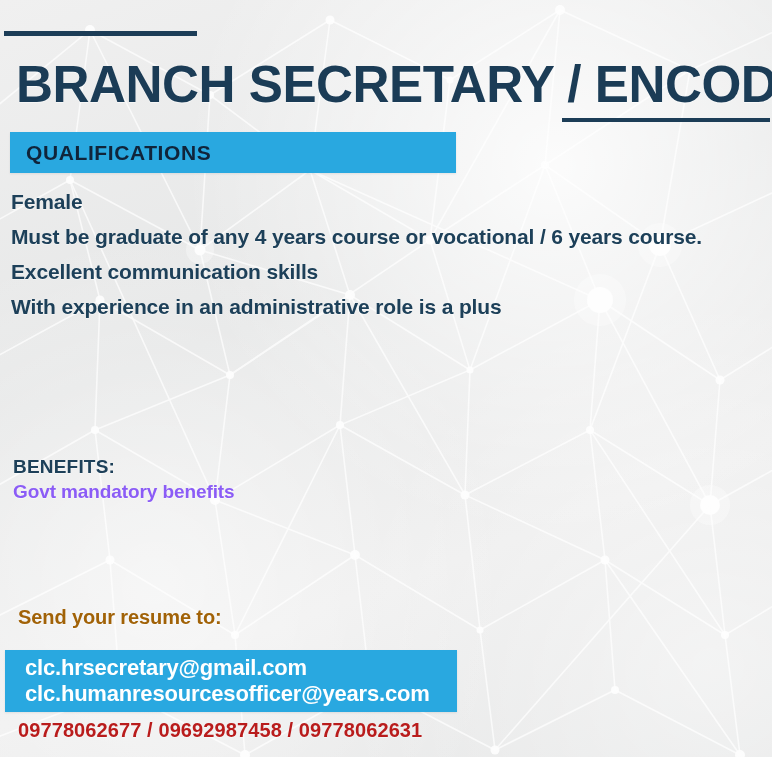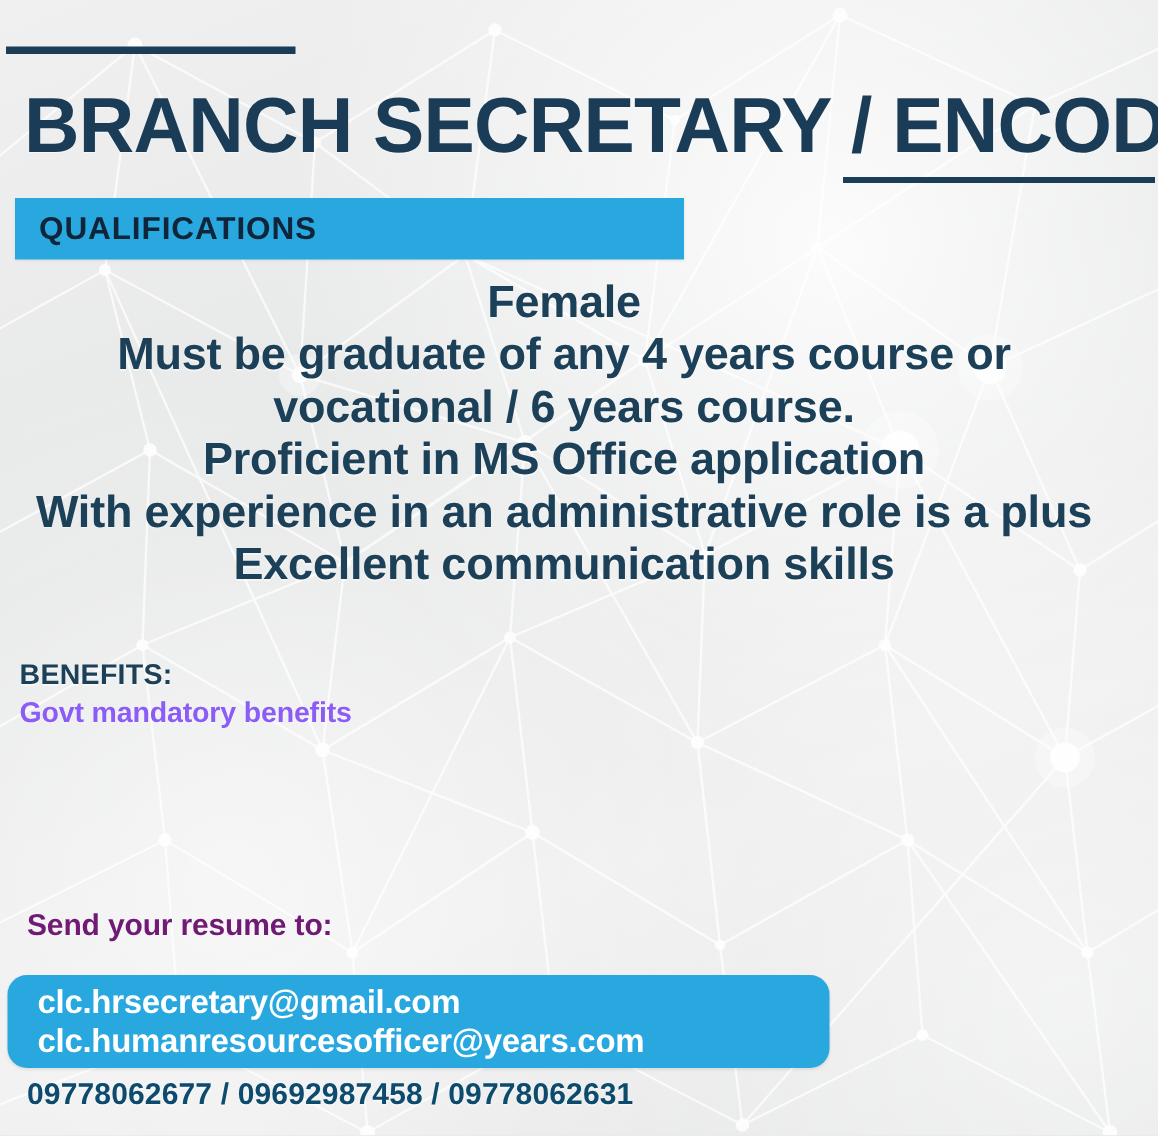--- a/index.html
+++ b/index.html
@@ -95,100 +95,99 @@
 
   
   .qual-list {
     position: absolute;
     left: 11px;
     top: 184px;
     width: 730px;
     z-index: 3;
   }
   .qual-item {
-    font-size: 30px;
+    font-size: 21px;
     font-weight: 700;
     color: #1d4059;
     line-height: 35px;
     letter-spacing: -0.15px;
     white-space: pre-wrap;
     text-shadow: 0 1px 0 rgba(255,255,255,0.45);
-    text-align: center;
   }
 
   
   .benefits {
     position: absolute;
     left: 13px;
     top: 438px;
     width: 640px;
     z-index: 3;
   }
   .benefits-heading {
     font-size: 19px;
     font-weight: 700;
     color: #1d4059;
     letter-spacing: 0.2px;
     line-height: 25px;
     text-shadow: 0 1px 0 rgba(255,255,255,0.45);
+    margin-top: 16px;
   }
   .benefit-item {
     font-size: 19px;
     font-weight: 700;
     color: #8b5cf6;
     letter-spacing: -0.1px;
     line-height: 25px;
     text-shadow: 0 1px 0 rgba(255,255,255,0.45);
   }
 
   
   .send-label {
     position: absolute;
     left: 18px;
     top: 606px;
     z-index: 3;
     font-size: 20px;
     font-weight: 700;
-    color: #701a75;
+    color: #a16207;
     letter-spacing: -0.1px;
     text-shadow: 0 1px 0 rgba(255,255,255,0.45);
   }
 
   .email-box {
     position: absolute;
     left: 5px;
     top: 650px;
-    width: 548px;
+    width: 452px;
     height: 62px;
     background: #29a8e0;
     z-index: 3;
     display: flex;
     flex-direction: column;
     justify-content: center;
     box-shadow: 0 1px 2px rgba(0,0,0,0.08);
-    border-radius: 13px;
   }
   .email-line {
     padding-left: 20px;
     font-size: 22px;
     font-weight: 700;
     color: #ffffff;
     line-height: 26px;
     letter-spacing: -0.2px;
     white-space: nowrap;
   }
 
   .phones {
     position: absolute;
     left: 18px;
     top: 719px;
     z-index: 3;
     font-size: 20px;
     font-weight: 700;
-    color: #0c4a6e;
+    color: #b91c1c;
     letter-spacing: 0.1px;
     white-space: nowrap;
     text-shadow: 0 1px 0 rgba(255,255,255,0.4);
   }
 </style>
 </head>
 <body>
 
 <div class="poster">
 
@@ -267,23 +266,22 @@
 
   <h1 class="job-title">BRANCH SECRETARY / ENCODER</h1>
 
   <div class="qual-banner">
     <span class="qual-banner-label">QUALIFICATIONS</span>
   </div>
 
   <div class="qual-list">
     <div class="qual-item">Female</div>
     <div class="qual-item">Must be graduate of any 4 years course or vocational / 6 years course.</div>
-    <div class="qual-item">Proficient in MS Office application</div>
+    <div class="qual-item">Excellent communication skills</div>
     <div class="qual-item">With experience in an administrative role is a plus</div>
-    <div class="qual-item">Excellent communication skills</div>
   </div>
 
   <div class="benefits">
     <div class="benefits-heading">BENEFITS:</div>
     <div class="benefit-item">Govt mandatory benefits</div>
   </div>
 
   <div class="send-label">Send your resume to:</div>
 
   <div class="email-box">

